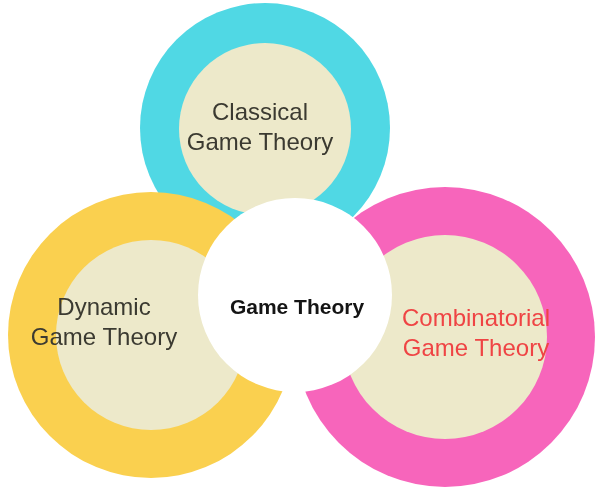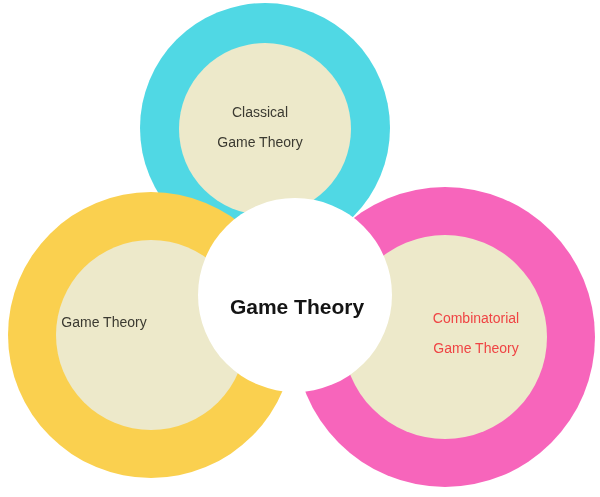--- a/index.html
+++ b/index.html
@@ -33,21 +33,21 @@
   .circle-right { left: 295px; top: 187px; width: 300px; height: 300px; z-index: 3; }
   .circle-right .inner { left: 48px; top: 48px; width: 204px; height: 204px; }
   
   .circle-center { left: 198px; top: 198px; width: 194px; height: 194px; z-index: 4; }
 
   .label {
     position: absolute;
     z-index: 5;
     transform: translate(-50%, -50%);
     text-align: center;
-    font-size: 14px;
+    font-size: 24px;
     line-height: 30px;
     white-space: nowrap;
   }
   .label-top    { left: 260px; top: 127px; }
   .label-left   { left: 104px; top: 322px; }
   .label-right  { left: 476px; top: 333px; }
   .label-center {
     left: 297px; top: 307px;
     font-size: 21px;
     font-weight: 700;
@@ -72,20 +72,21 @@
   </div>
 
   <div class="circle circle-center" style="background-color: rgb(255, 255, 255);"></div>
 
   <div class="label label-top" style="color: rgb(59, 58, 49);">
     <div>Classical</div>
     <div>Game Theory</div>
   </div>
 
   <div class="label label-left" style="color: rgb(59, 58, 49);">
+    <div>Dynamic</div>
     <div>Game Theory</div>
   </div>
 
   <div class="label label-right" style="color: #ef4444;">
     <div>Combinatorial</div>
     <div>Game Theory</div>
   </div>
 
   <div class="label label-center" style="color: rgb(20, 20, 20);">
     <div>Game Theory</div>

